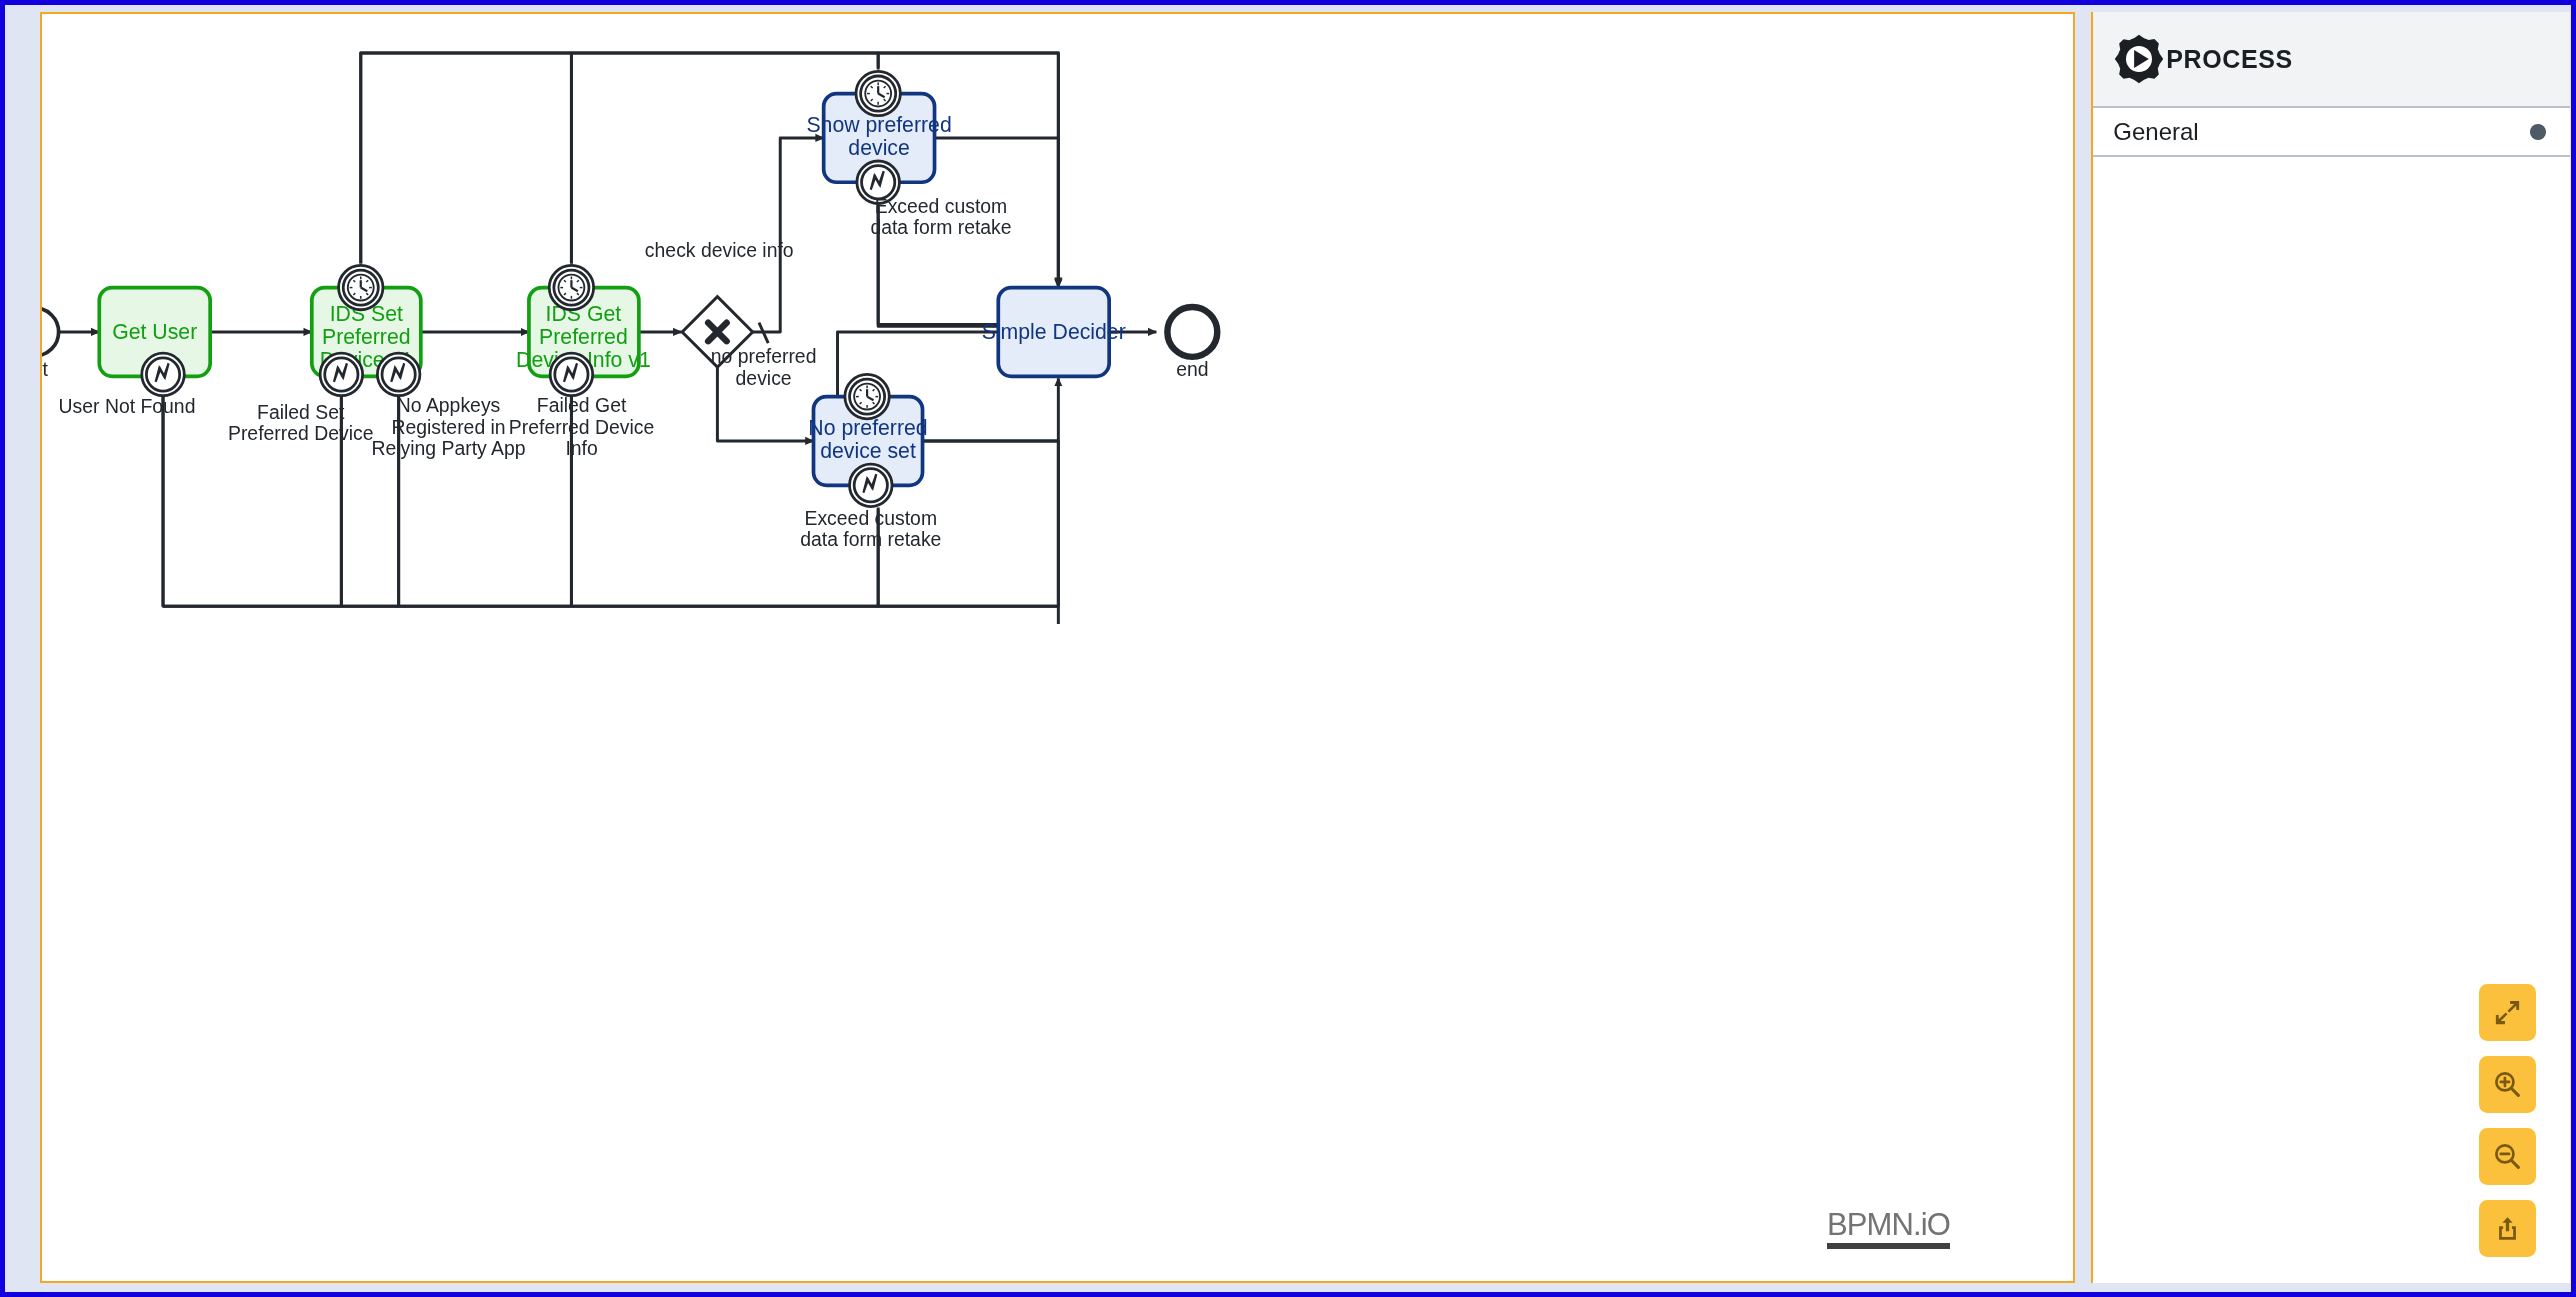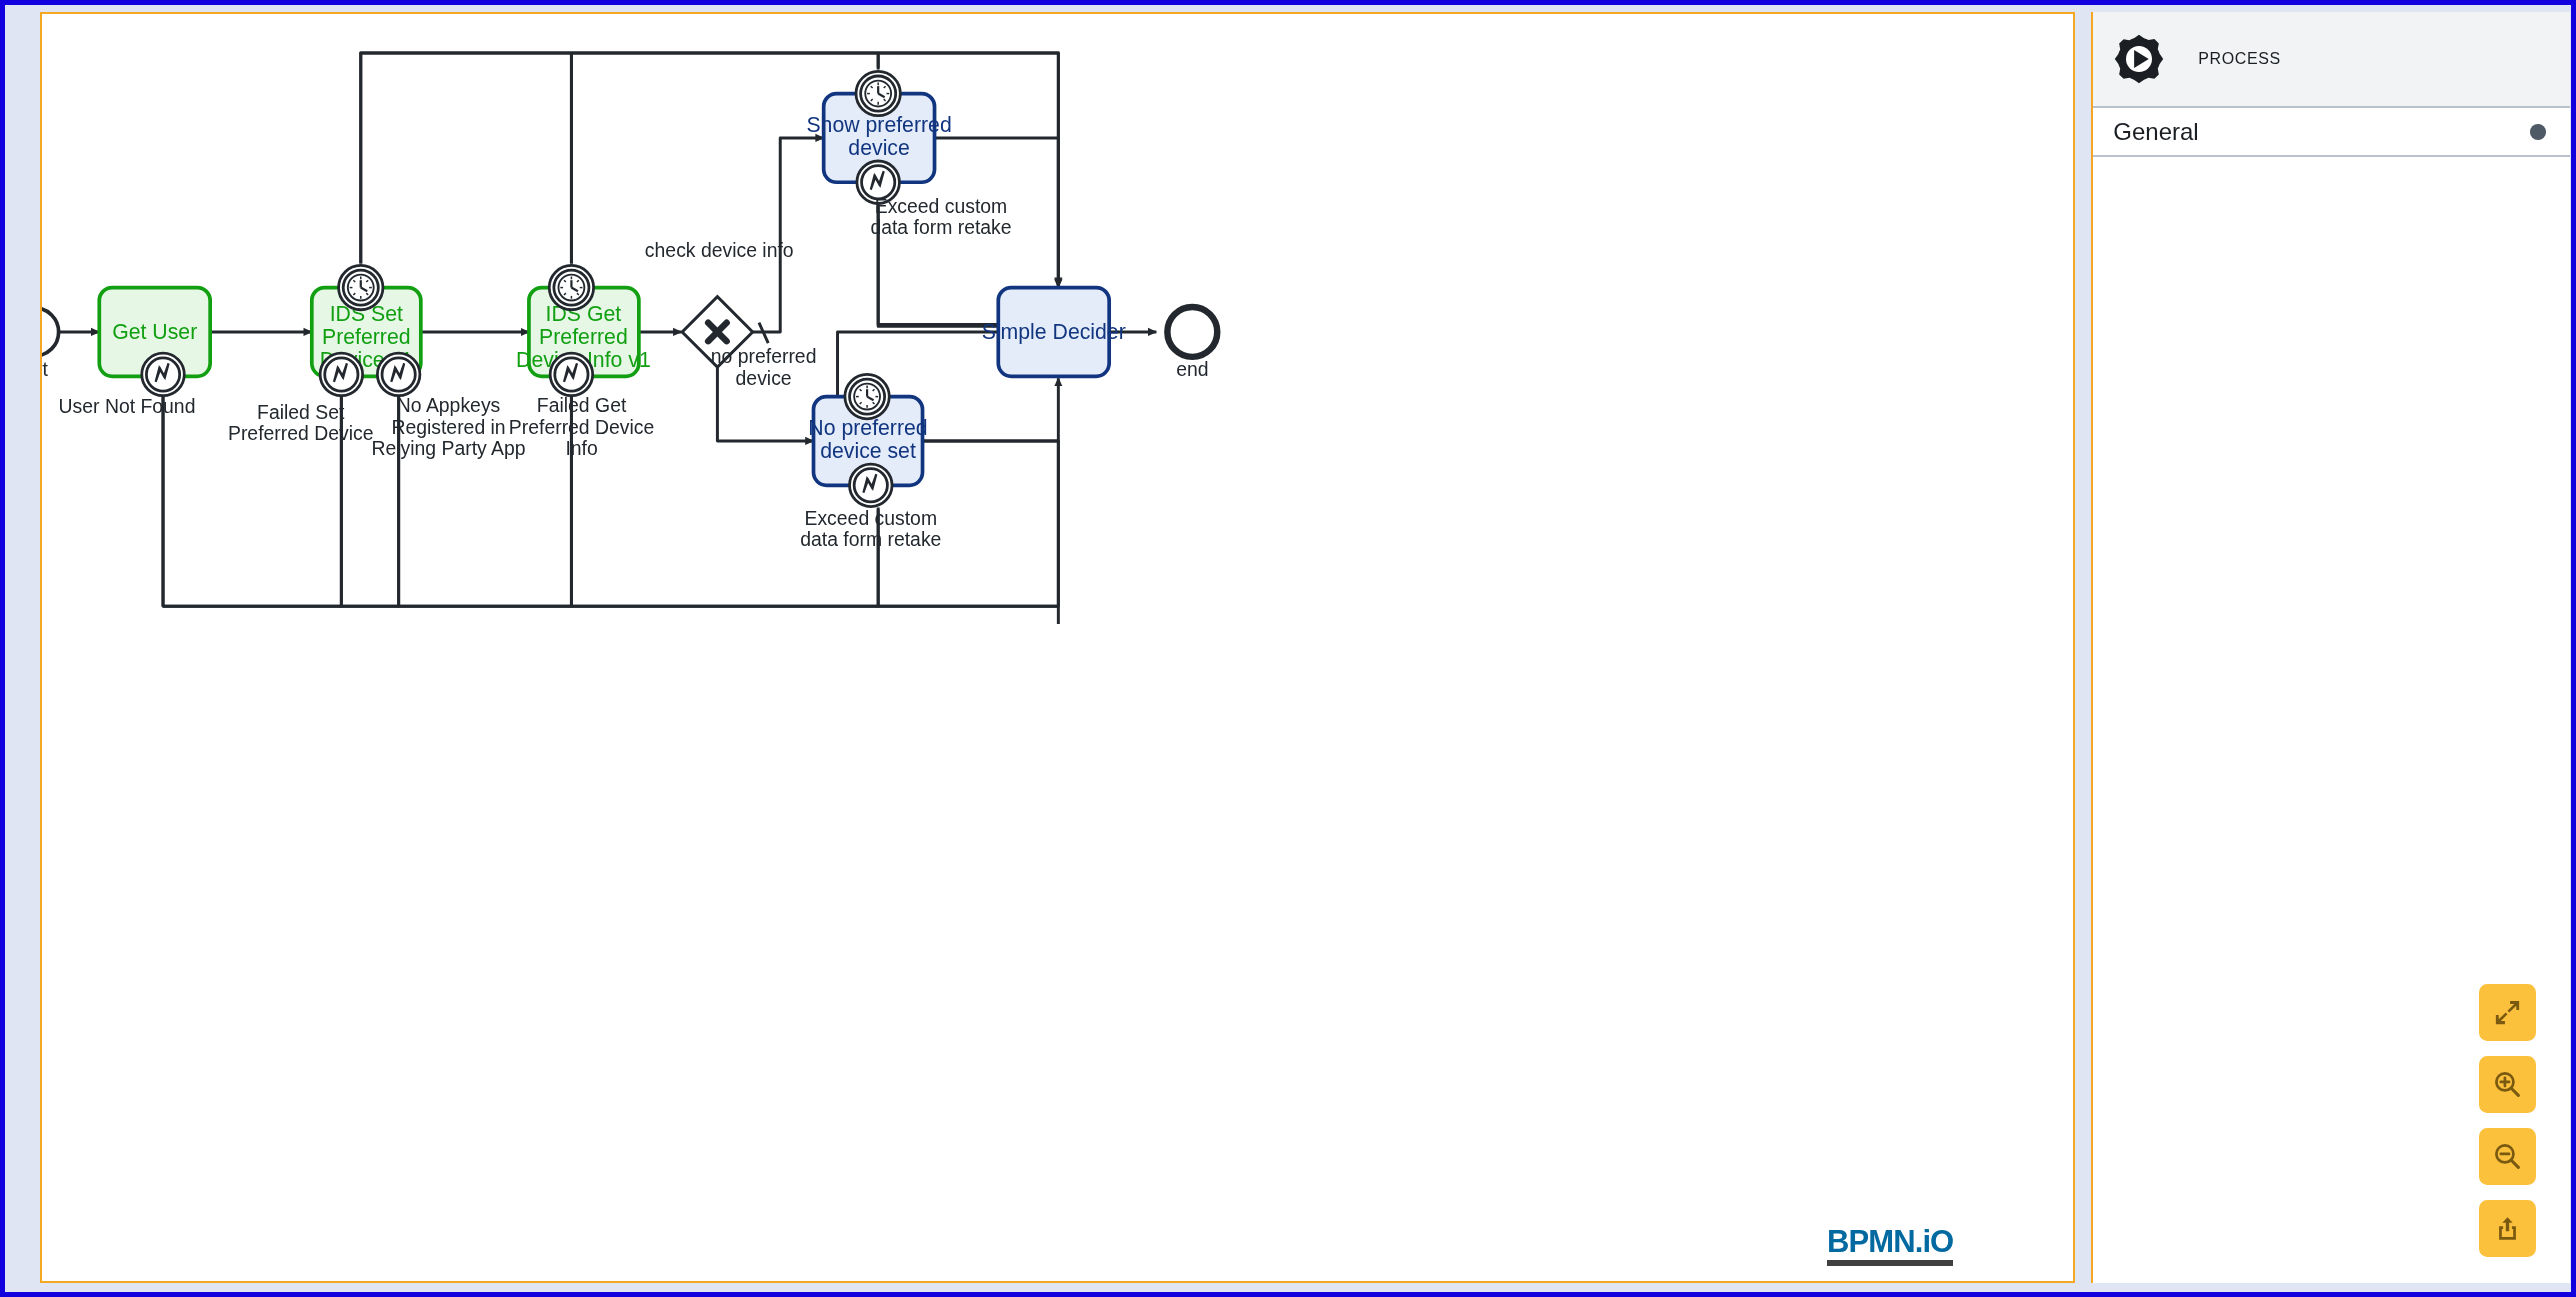--- a/index.html
+++ b/index.html
@@ -41,22 +41,22 @@
   .pp-header{
     display:flex;align-items:center;
     height:96px;
     background:#f2f3f5;
     border-bottom:2.8px solid #b9c2cc;
     padding-left:20.3px;
     box-sizing:border-box;
   }
   .pp-header .gear{width:52px;height:52px;flex:none;}
   .pp-title{
-    margin-left:33px;
-    font-size:16px;font-weight:normal;
+    margin-left:1px;
+    font-size:25px;font-weight:bold;
     letter-spacing:0.6px;
     color:#1b1f23;
   }
   .pp-group{
     display:flex;align-items:center;justify-content:space-between;
     height:49px;
     padding:0 24px 0 20.3px;
     border-bottom:2.8px solid #b9c2cc;
     box-sizing:border-box;
     font-size:24px;
@@ -78,27 +78,26 @@
     display:flex;align-items:center;justify-content:center;
     cursor:pointer;border:none;padding:0;
   }
   .tb-btn svg{display:block;}
 
   
   #watermark{
     position:absolute;
     left:1822px;top:1204px;
     font-family:"Liberation Sans",sans-serif;
-    font-size:31px;font-weight:bold;
+    font-size:31px;font-weight:normal;
     letter-spacing:-0.9px;
-    color:#0369a1;
+    color:#737373;
     border-bottom:6.5px solid #404040;
     padding-bottom:2.8px;
     line-height:1;
-    margin-top:17px;
   }
 
   
   .lbl{font-family:"Liberation Sans",sans-serif;font-size:21px;fill:#22282e;}
   .task-green{font-family:"Liberation Sans",sans-serif;font-size:23px;fill:#12a012;}
   .task-blue{font-family:"Liberation Sans",sans-serif;font-size:23px;fill:#11357f;}
   .evt-lbl{font-family:"Liberation Sans",sans-serif;font-size:21px;fill:#22282e;}
 </style>
 </head>
 <body>

